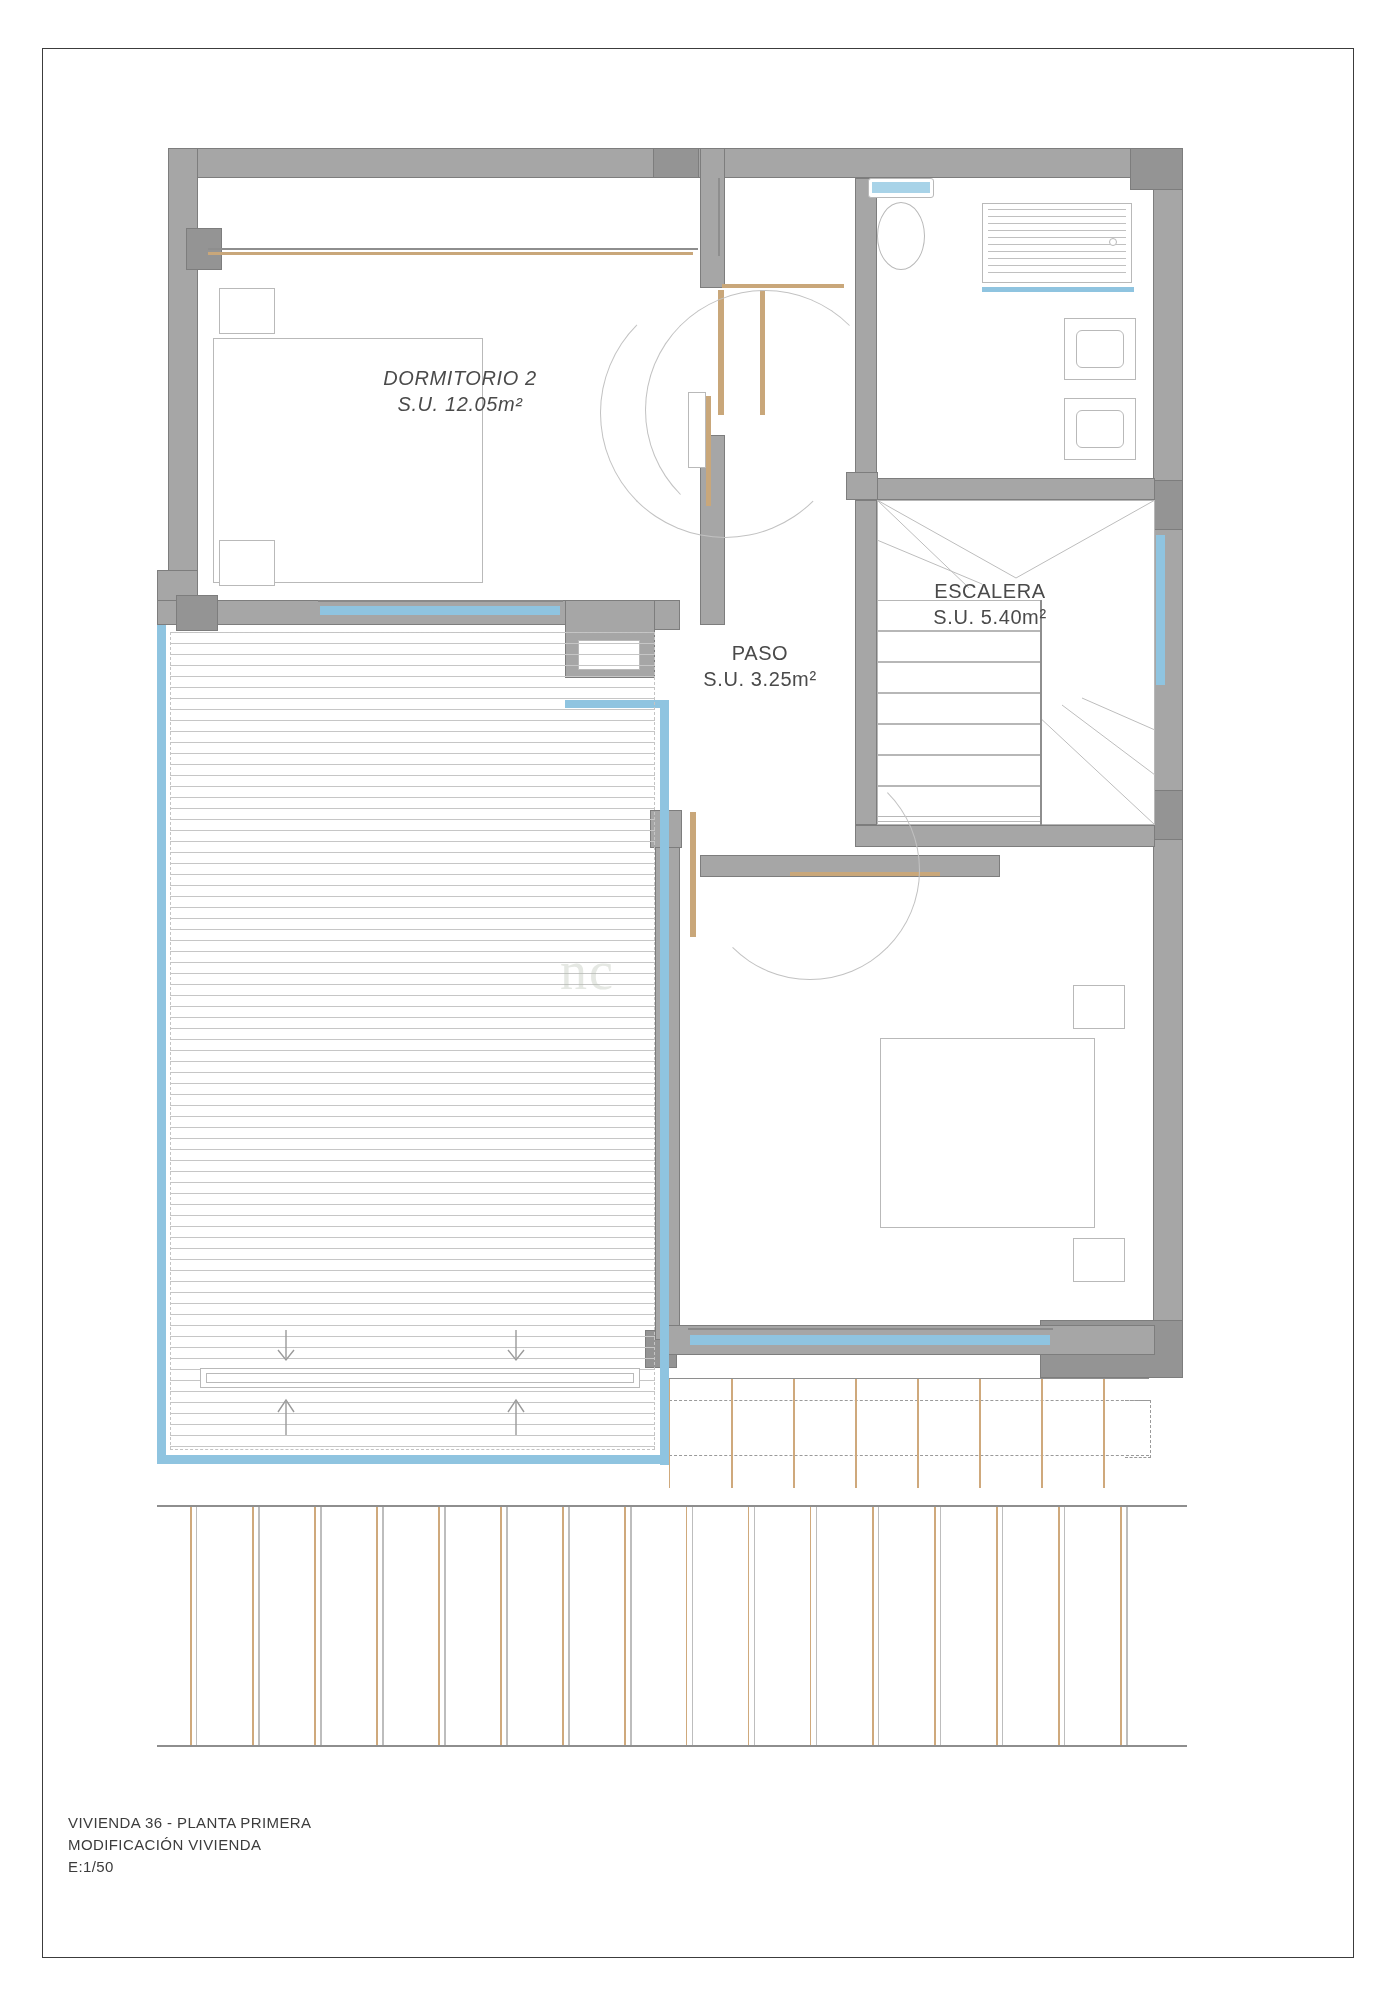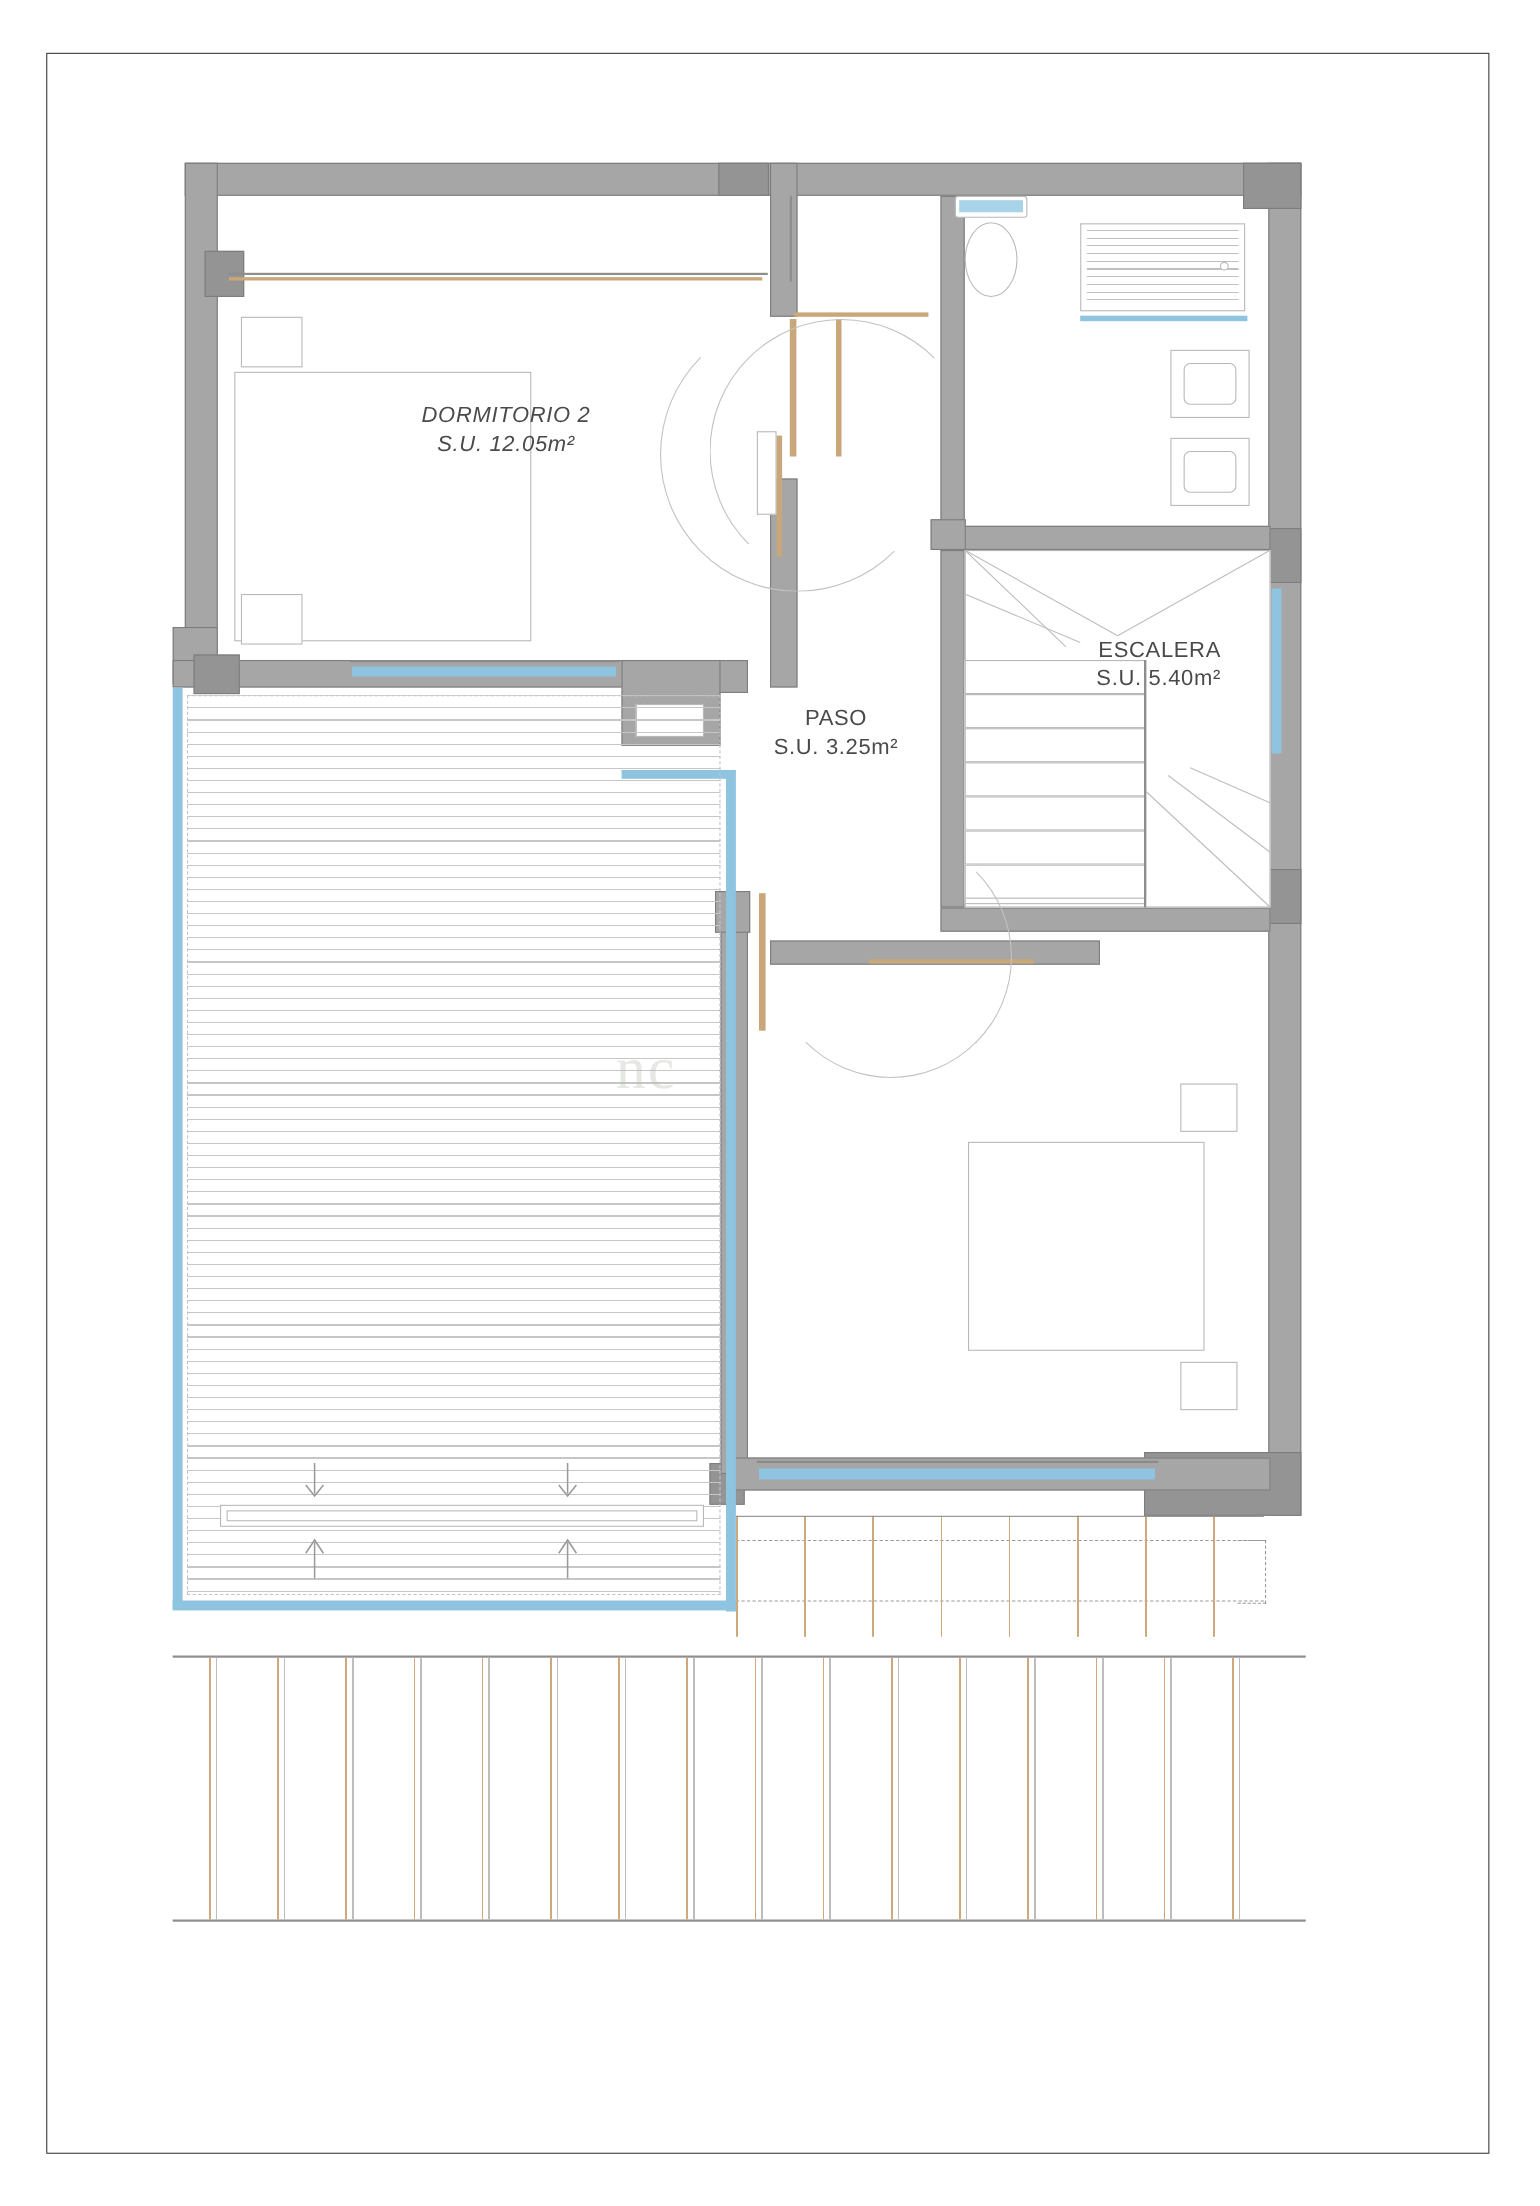--- a/index.html
+++ b/index.html
@@ -303,28 +303,33 @@
   <div class="inner-line" style="left:157px; top:1745px; width:1030px; height:1.5px; background:#8e8e8e;"></div>
   <div class="hatch-v" style="left:190px; top:1507px; width:980px; height:238px;"></div>
   <div class="hatch-v2" style="left:196px; top:1507px; width:980px; height:238px;"></div>
 
   <div class="room-label" style="left:330px; top:365px; width:260px;font-style:italic;">
     <span class="nm">DORMITORIO 2</span>
     <span class="ar">S.U. 12.05m²</span>
   </div>
 
 
-  <div class="room-label" style="left:870px; top:578px; width:240px;text-align:right;">
+  <div class="room-label" style="left:870px; top:578px; width:240px;">
     <span class="nm">ESCALERA</span>
     <span class="ar">S.U. 5.40m²</span>
   </div>
 
   <div class="room-label" style="left:665px; top:640px; width:190px;">
     <span class="nm">PASO</span>
     <span class="ar">S.U. 3.25m²</span>
   </div>
 
 
 
   <div class="watermark">nc</div>
 
+  <div id="titleblock">
+    <div>VIVIENDA  36  - PLANTA PRIMERA</div>
+    <div>MODIFICACIÓN VIVIENDA</div>
+    <div>E:1/50</div>
+  </div>
 
 </div>
 
 </body></html>

